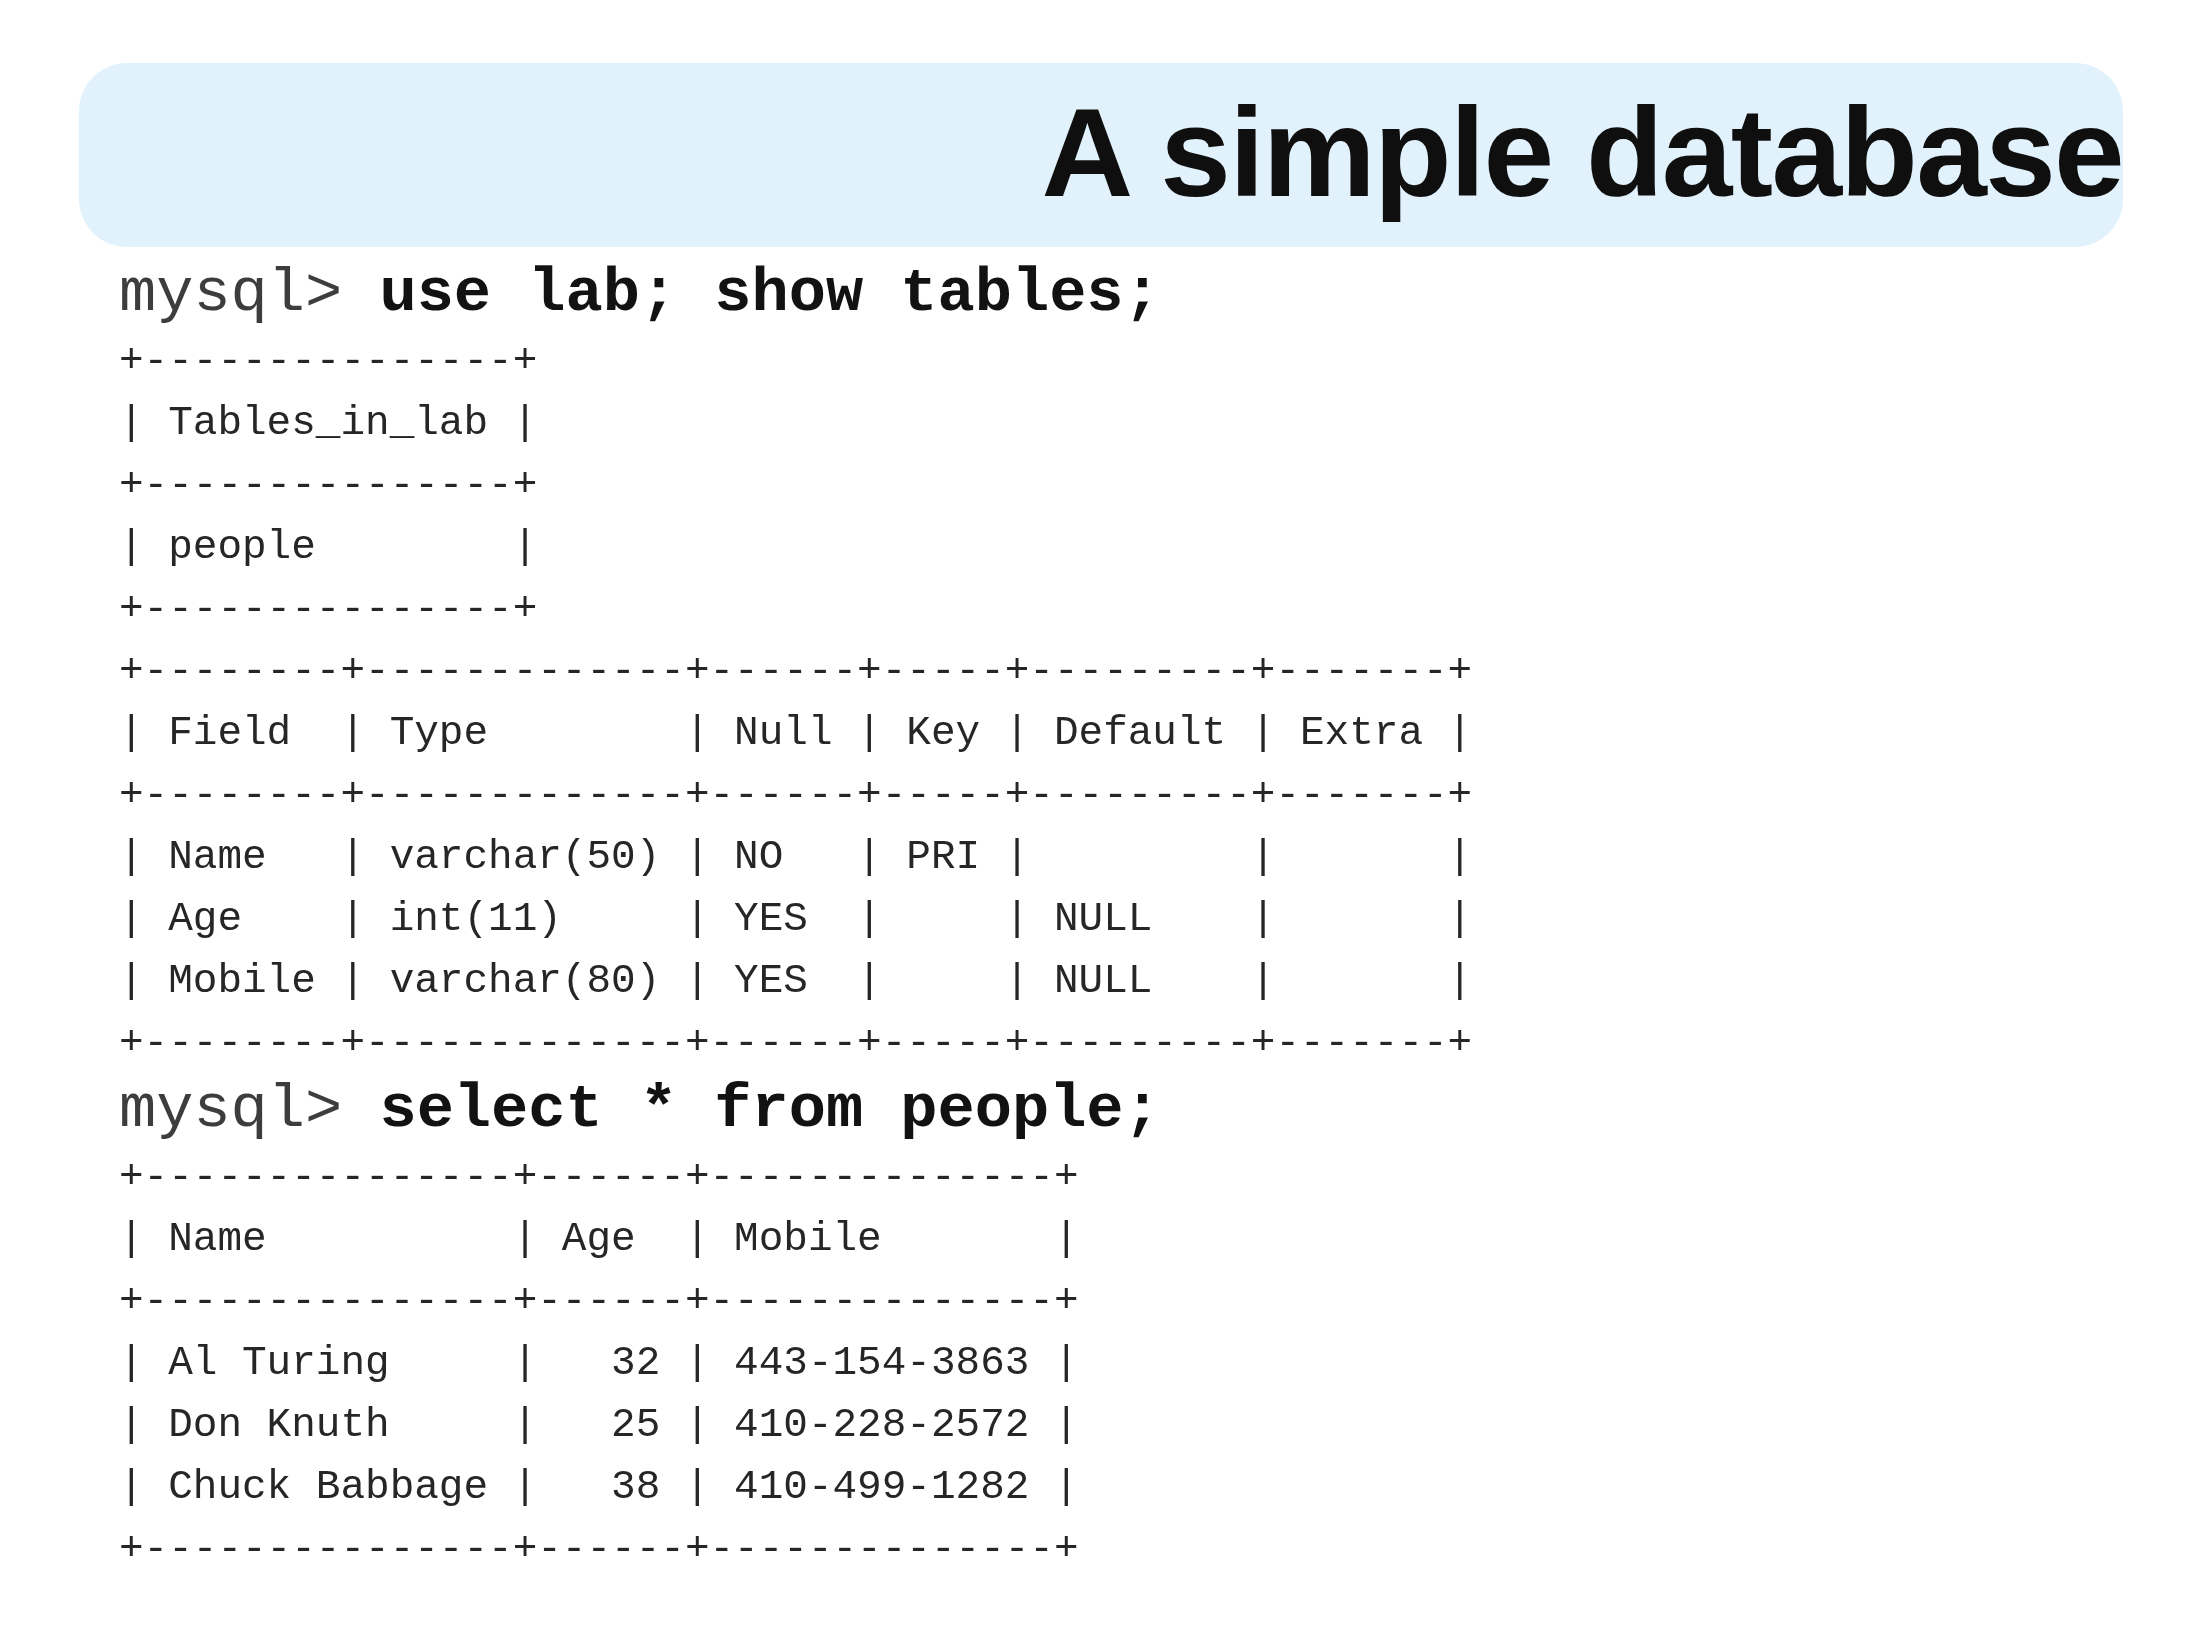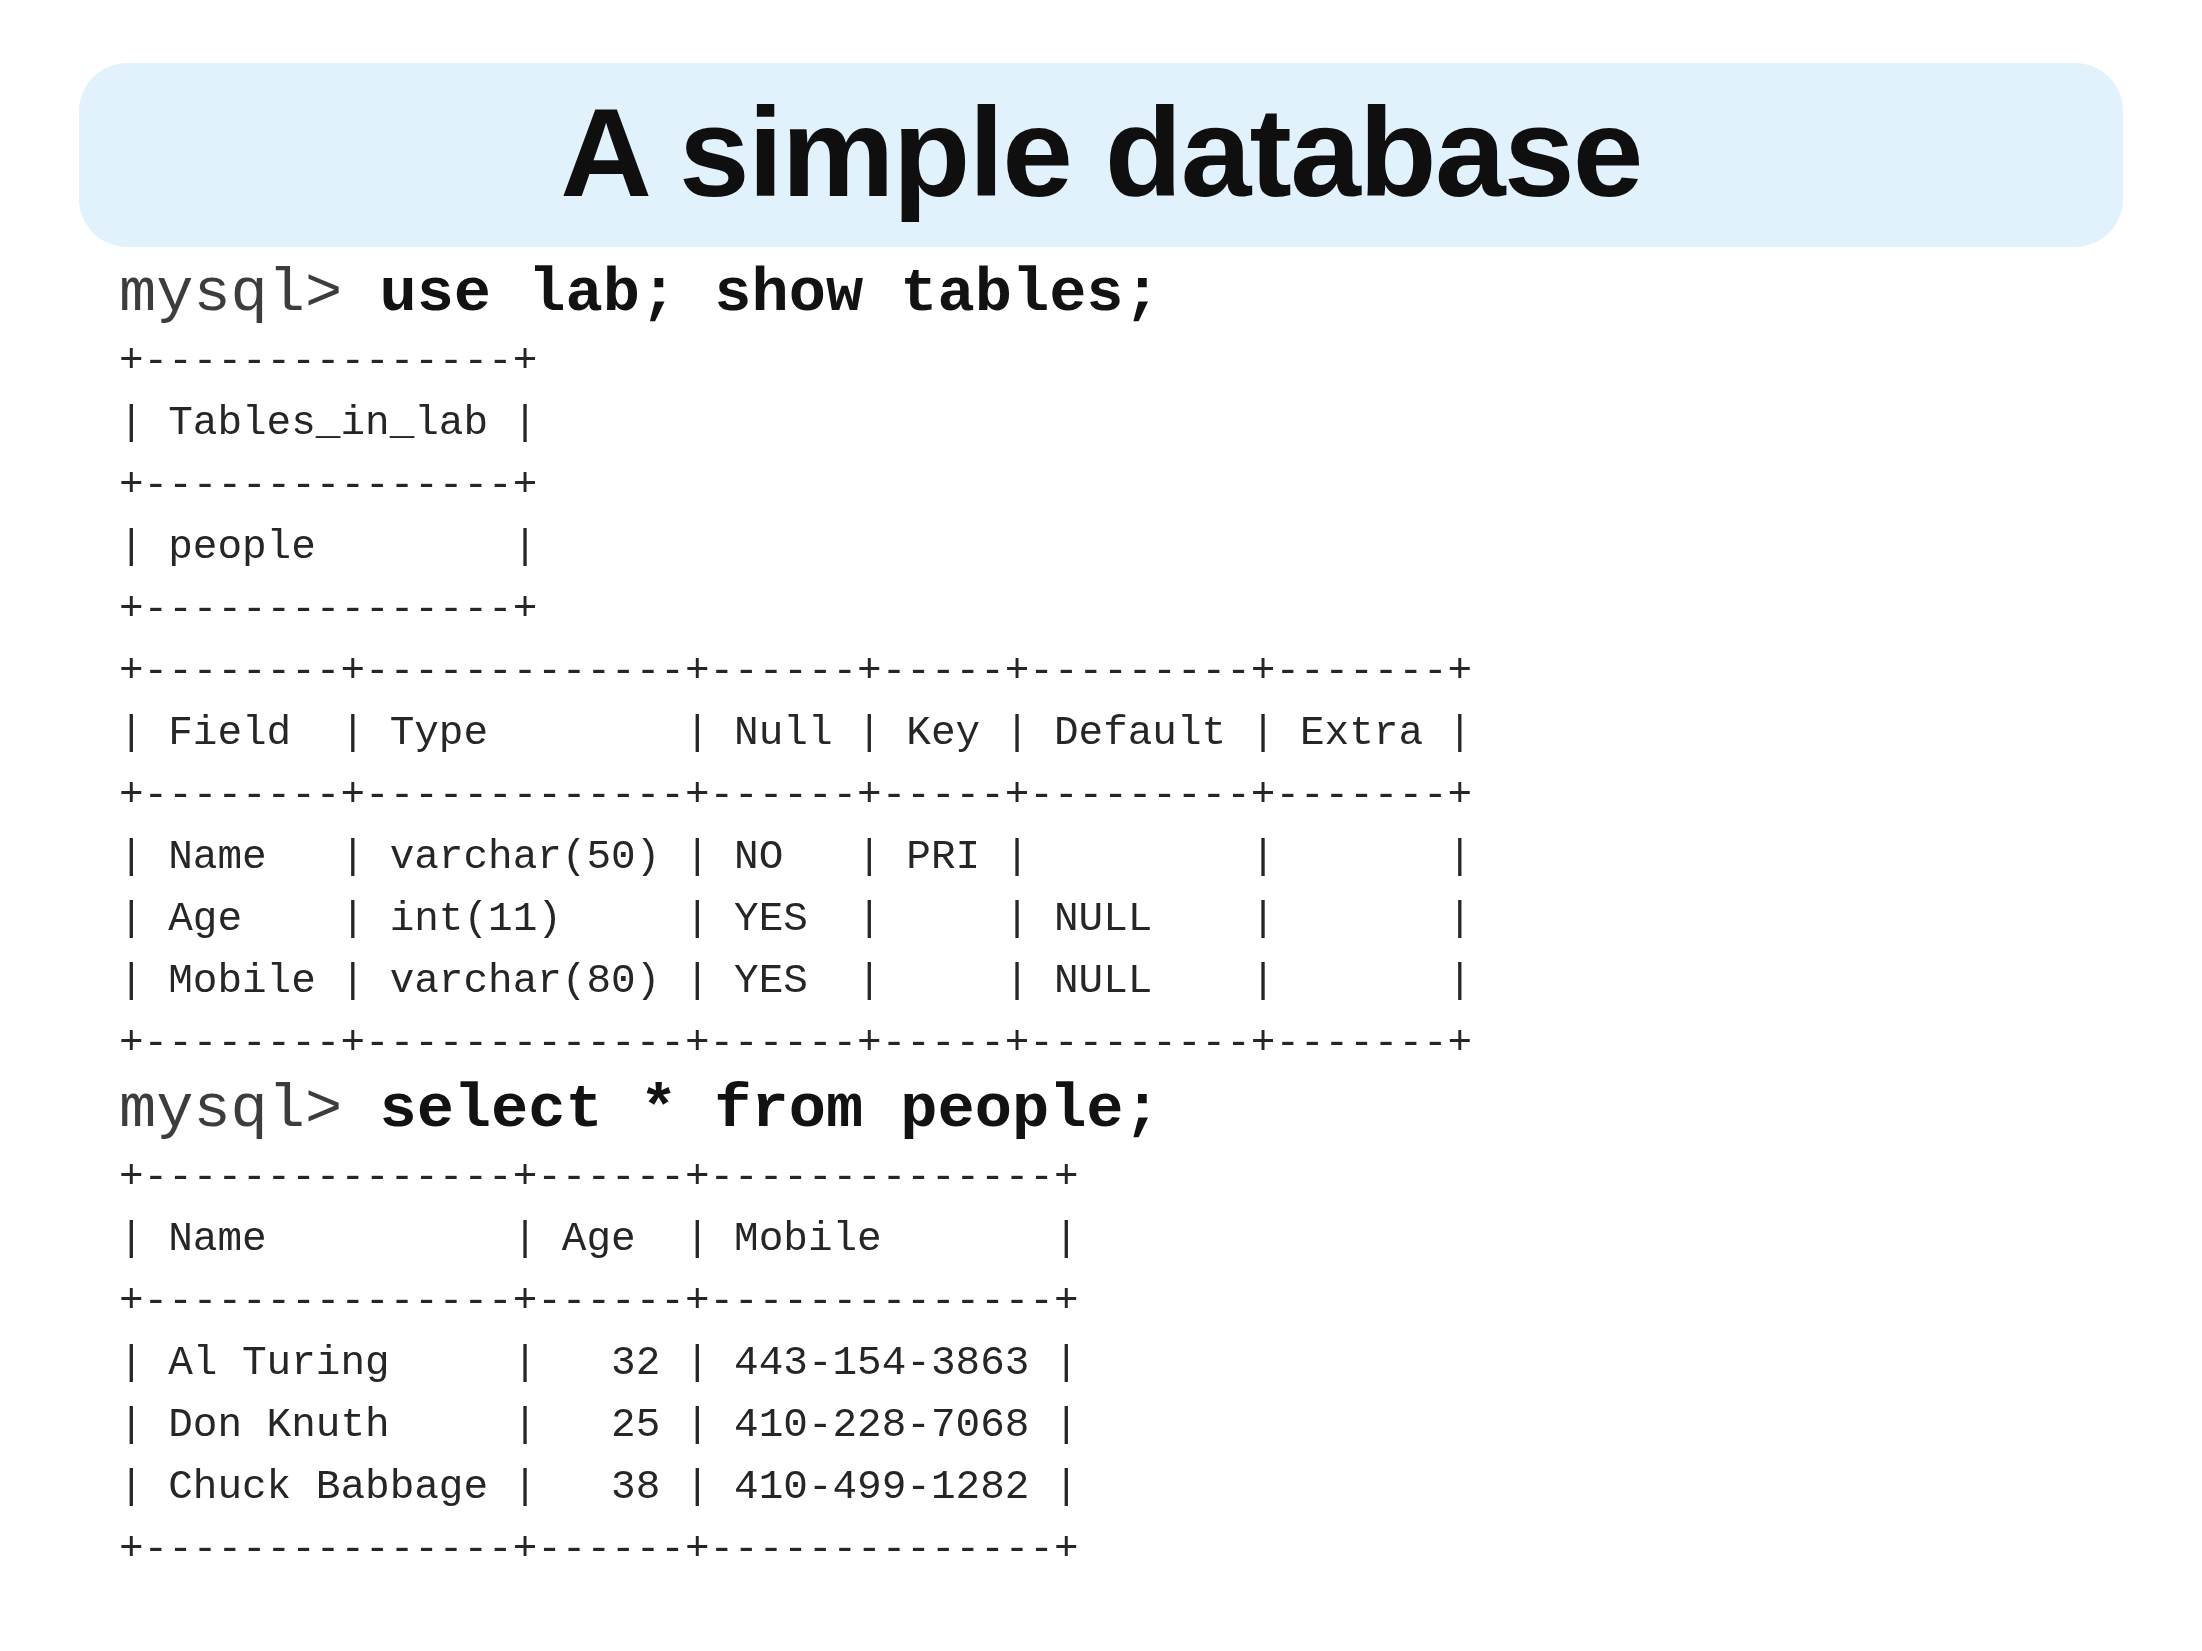--- a/index.html
+++ b/index.html
@@ -14,21 +14,21 @@
   .banner {
     position: absolute;
     left: 79px;
     top: 63px;
     width: 2044px;
     height: 184px;
     border-radius: 48px;
     background: #e1f2fd;
     display: flex;
     align-items: center;
-    justify-content: center;
+    justify-content: flex-end;
   }
 
   .slide-title {
     font-family: "Liberation Sans", sans-serif;
     font-weight: 700;
     font-size: 127px;
     letter-spacing: -1.7px;
     color: #0f0f0f;
     white-space: nowrap;
     transform: translateY(-3.4px);
@@ -104,19 +104,19 @@
   <div class="cmd-line"><span class="prompt">mysql&gt; </span><span class="command">select * from people;</span></div>
 
   <div class="out-line">+---------------+------+--------------+</div>
 
   <div class="out-line">| Name          | Age  | Mobile       |</div>
 
   <div class="out-line">+---------------+------+--------------+</div>
 
   <div class="out-line">| Al Turing     |   32 | 443-154-3863 |</div>
 
-  <div class="out-line">| Don Knuth     |   25 | 410-228-7068 |</div>
+  <div class="out-line">| Don Knuth     |   25 | 410-228-2572 |</div>
 
   <div class="out-line">| Chuck Babbage |   38 | 410-499-1282 |</div>
 
   <div class="out-line">+---------------+------+--------------+</div>
 </div>
 
 
 </body></html>

